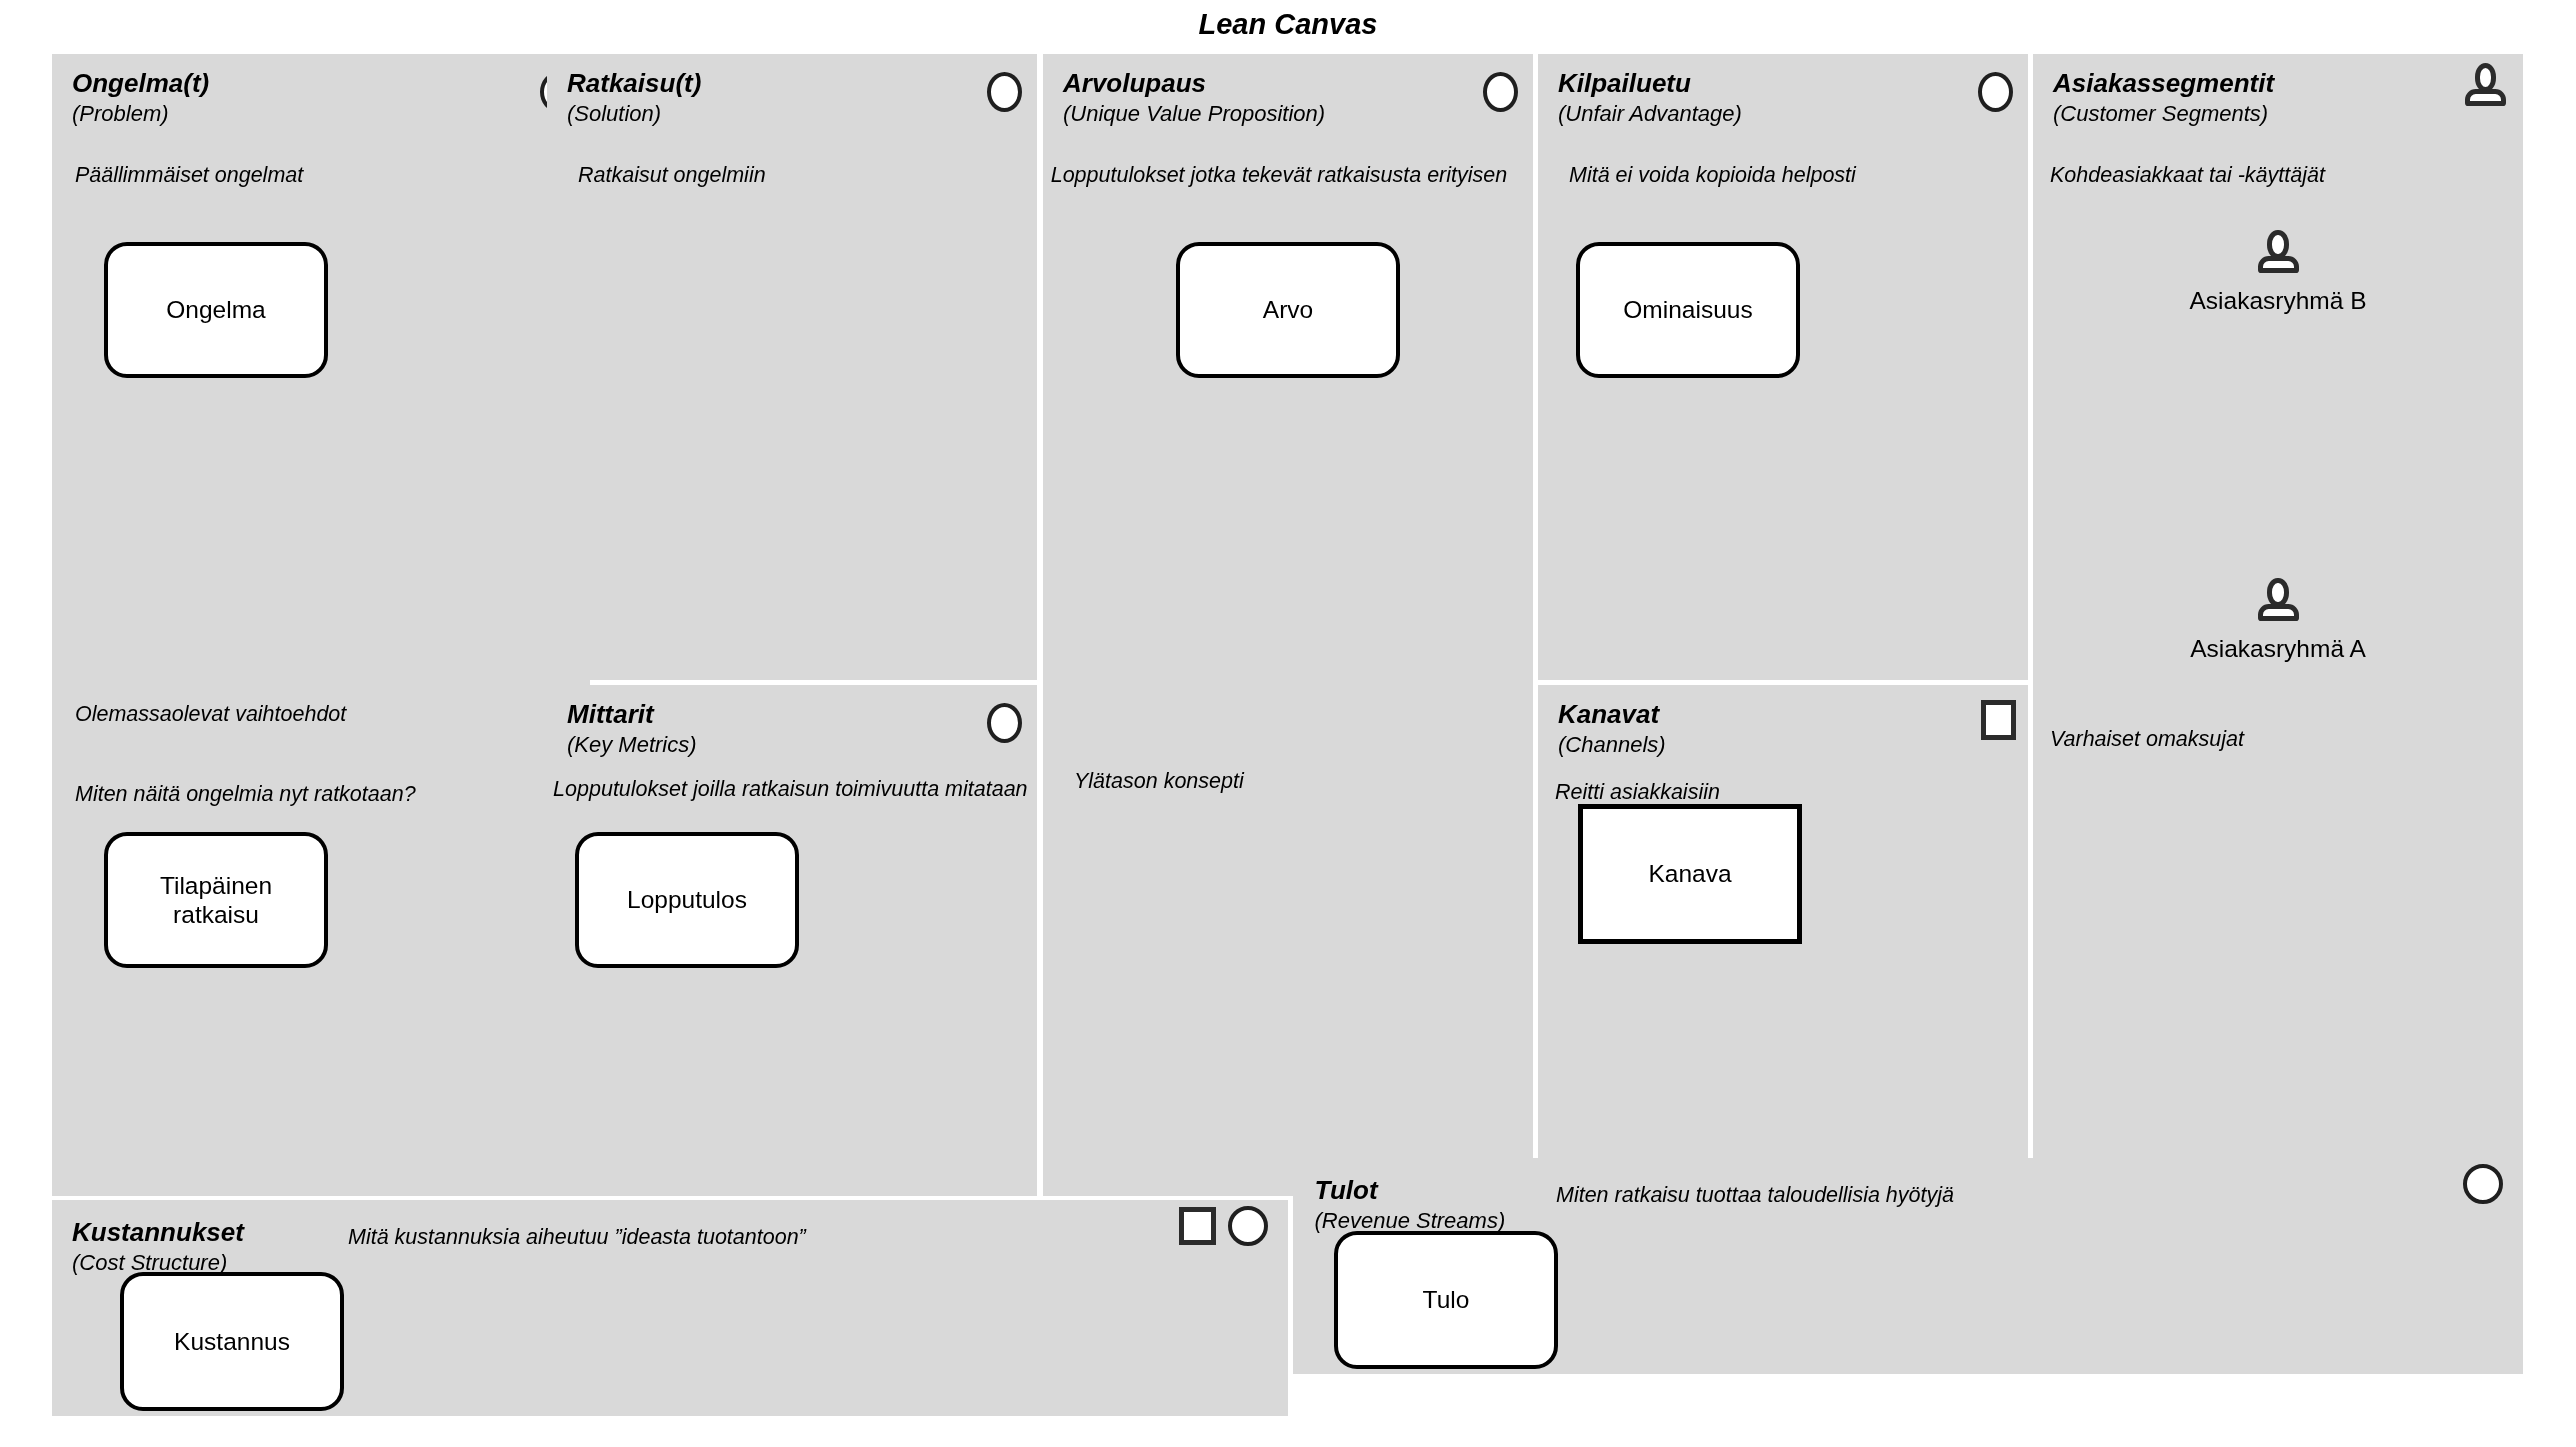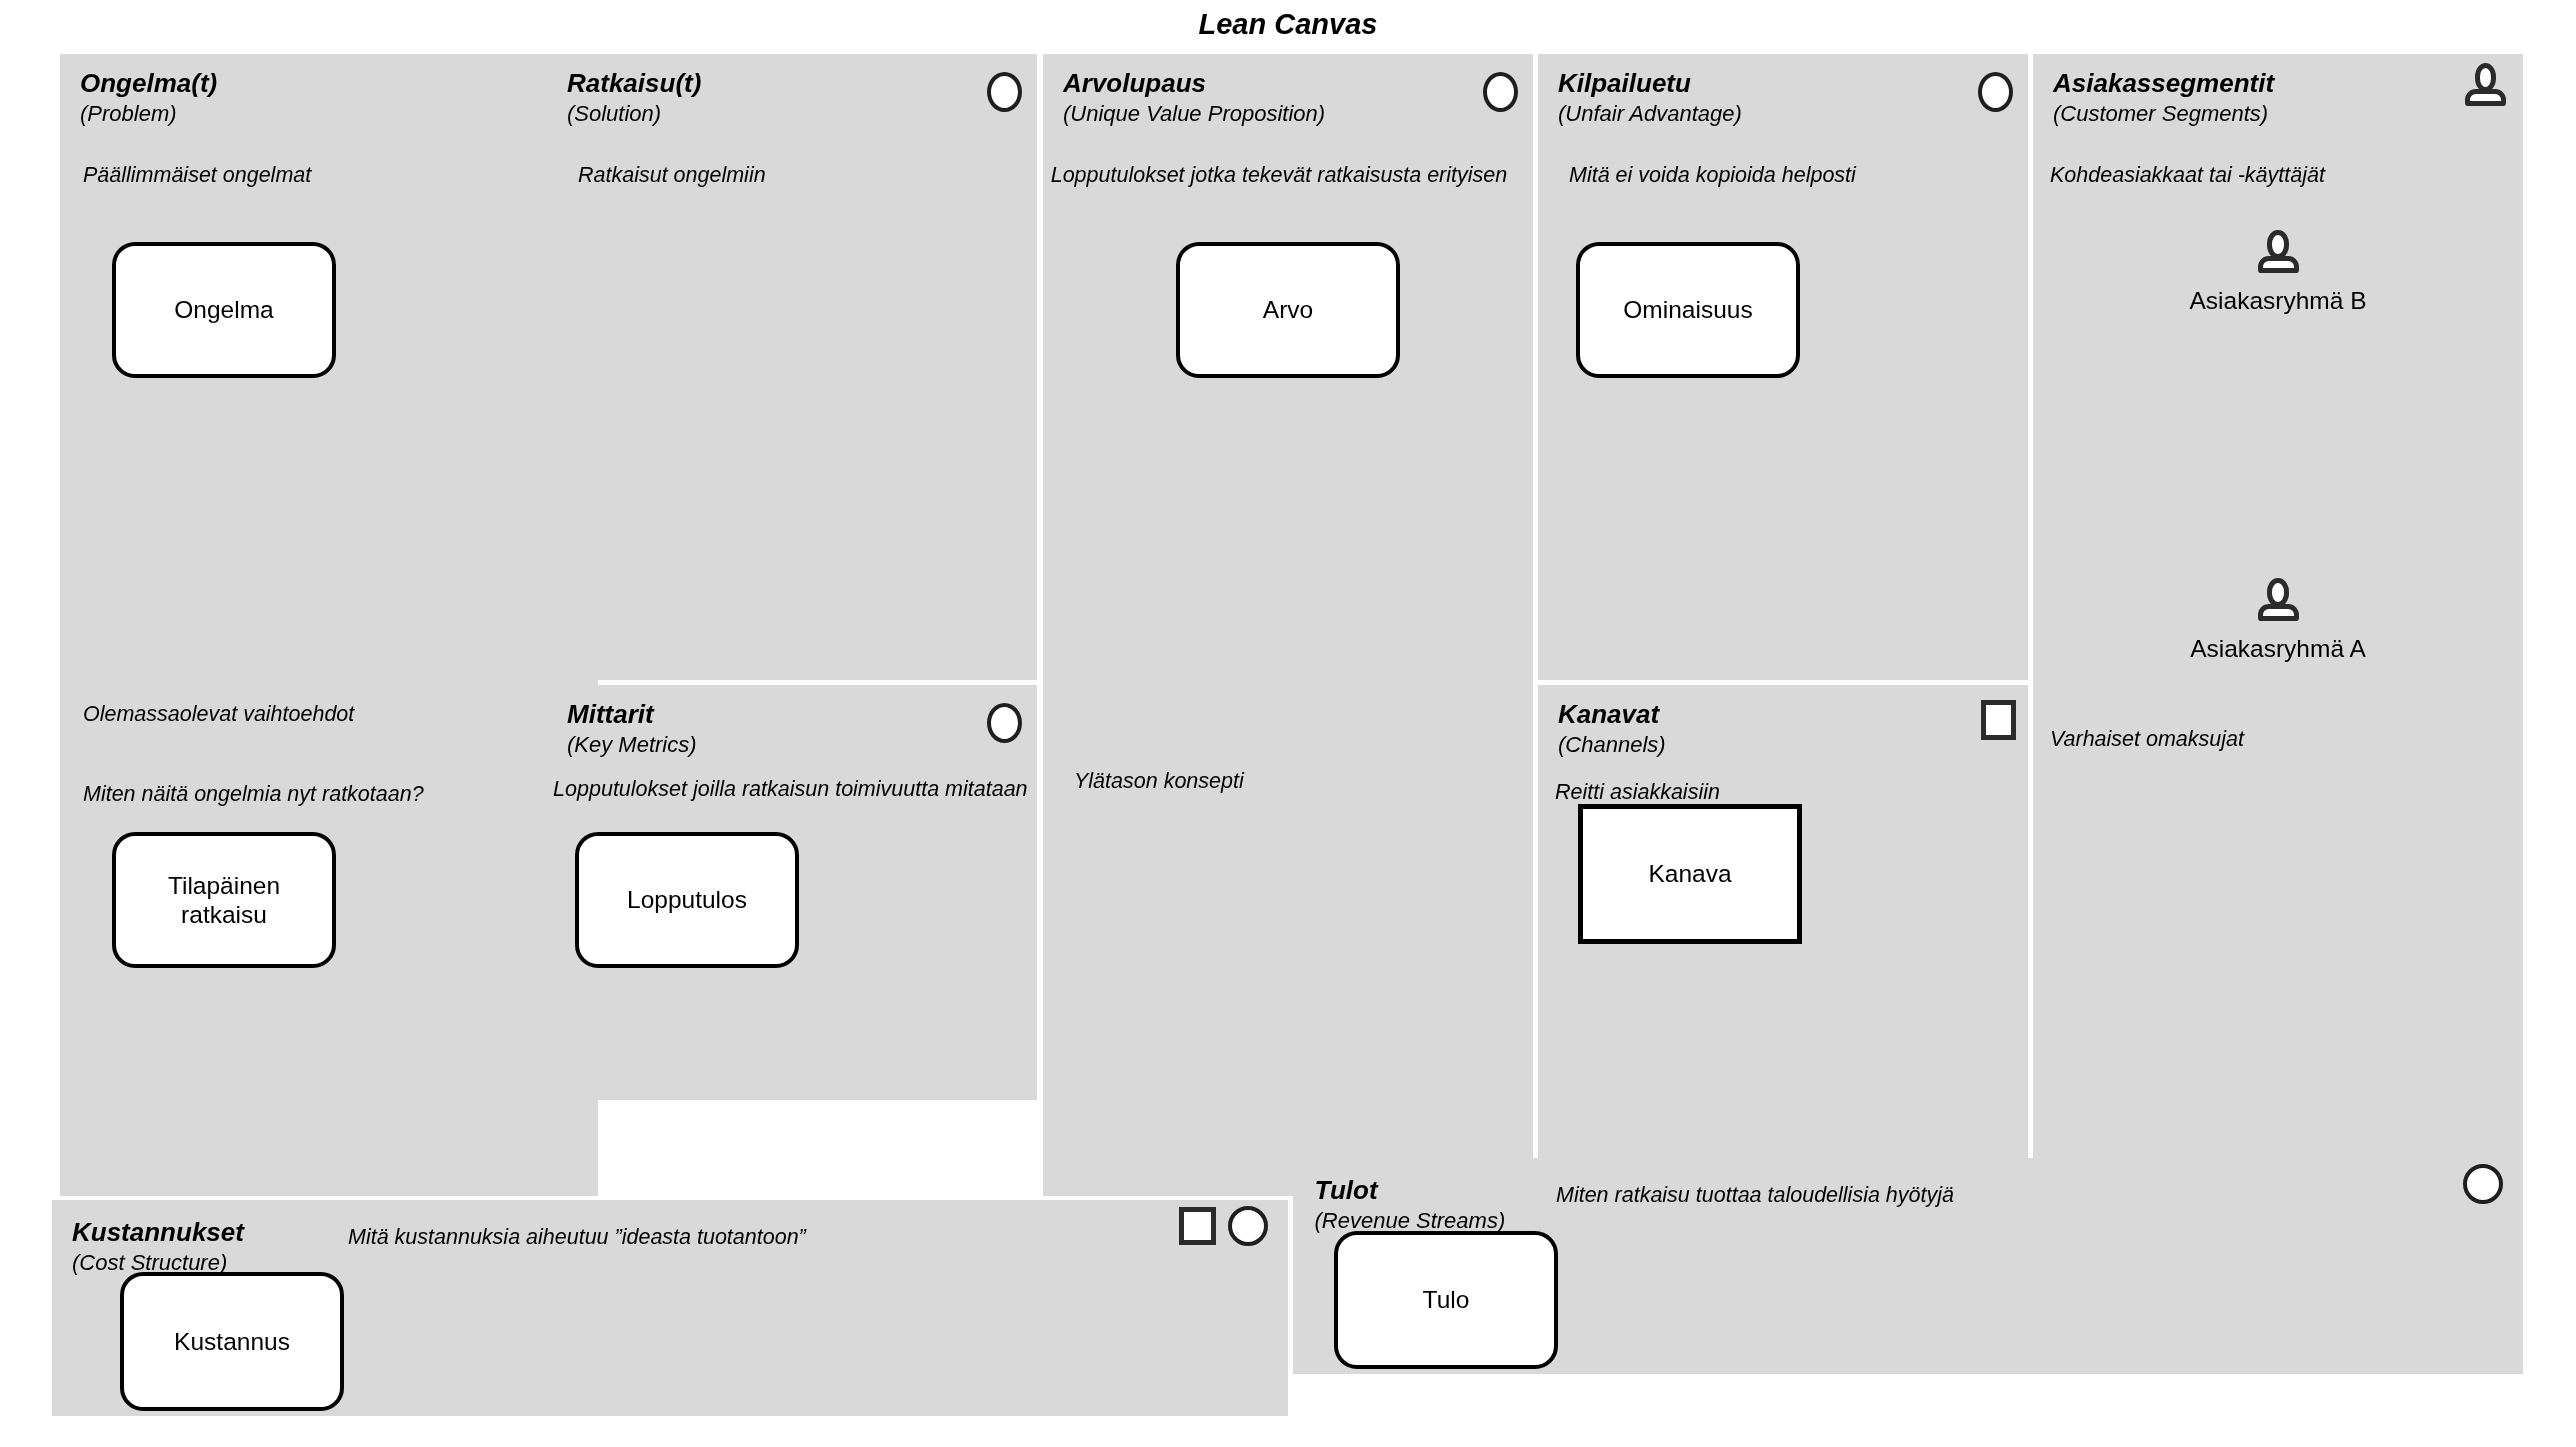--- a/index.html
+++ b/index.html
@@ -4,23 +4,23 @@
 <style>
   * { margin:0; padding:0; box-sizing:border-box; }
   html,body { width:2576px; height:1447px; background:#ffffff; font-family:"Liberation Sans",sans-serif; color:#000; position:relative; overflow:hidden; }
 
   .page-title { position:absolute; top:7.7px; left:0; width:2576px; text-align:center;
                 font-size:29px; font-weight:bold; font-style:italic; }
 
   .canvas { position:absolute; left:52px; top:54px; width:2471px; height:1362px; }
 
   .sec { position:absolute; background:#d9d9d9; }
-  #sec-problem  { left:8px;      top:0;      width:538px;  height:1142px; }
+  #sec-problem  { left:0;      top:0;      width:538px;  height:1142px; }
   #sec-solution { left:495px;  top:0;      width:490px;  height:626px; }
-  #sec-metrics  { left:495px;  top:631px;  width:490px;  height:415px; }
+  #sec-metrics  { left:495px;  top:631px;  width:490px;  height:511px; }
   #sec-uvp      { left:991px; top:0;      width:490px;  height:1142px; }
   #sec-unfair   { left:1486px; top:0;      width:490px;  height:626px; }
   #sec-channels { left:1486px; top:631px;  width:490px;  height:511px; }
   #sec-segments { left:1981px; top:0;      width:490px;  height:1142px; }
   #sec-costs    { left:0;      top:1146px; width:1236px; height:216px; }
   #sec-revenue  { left:1241px; top:1104px; width:1230px; height:216px; }
 
   .sec-head { position:absolute; top:14px; left:20px; line-height:1.2; }
   .sec-title { font-size:26px; font-weight:bold; font-style:italic; }
   .sec-sub   { font-size:22px; font-style:italic; margin-top:1.5px; }

